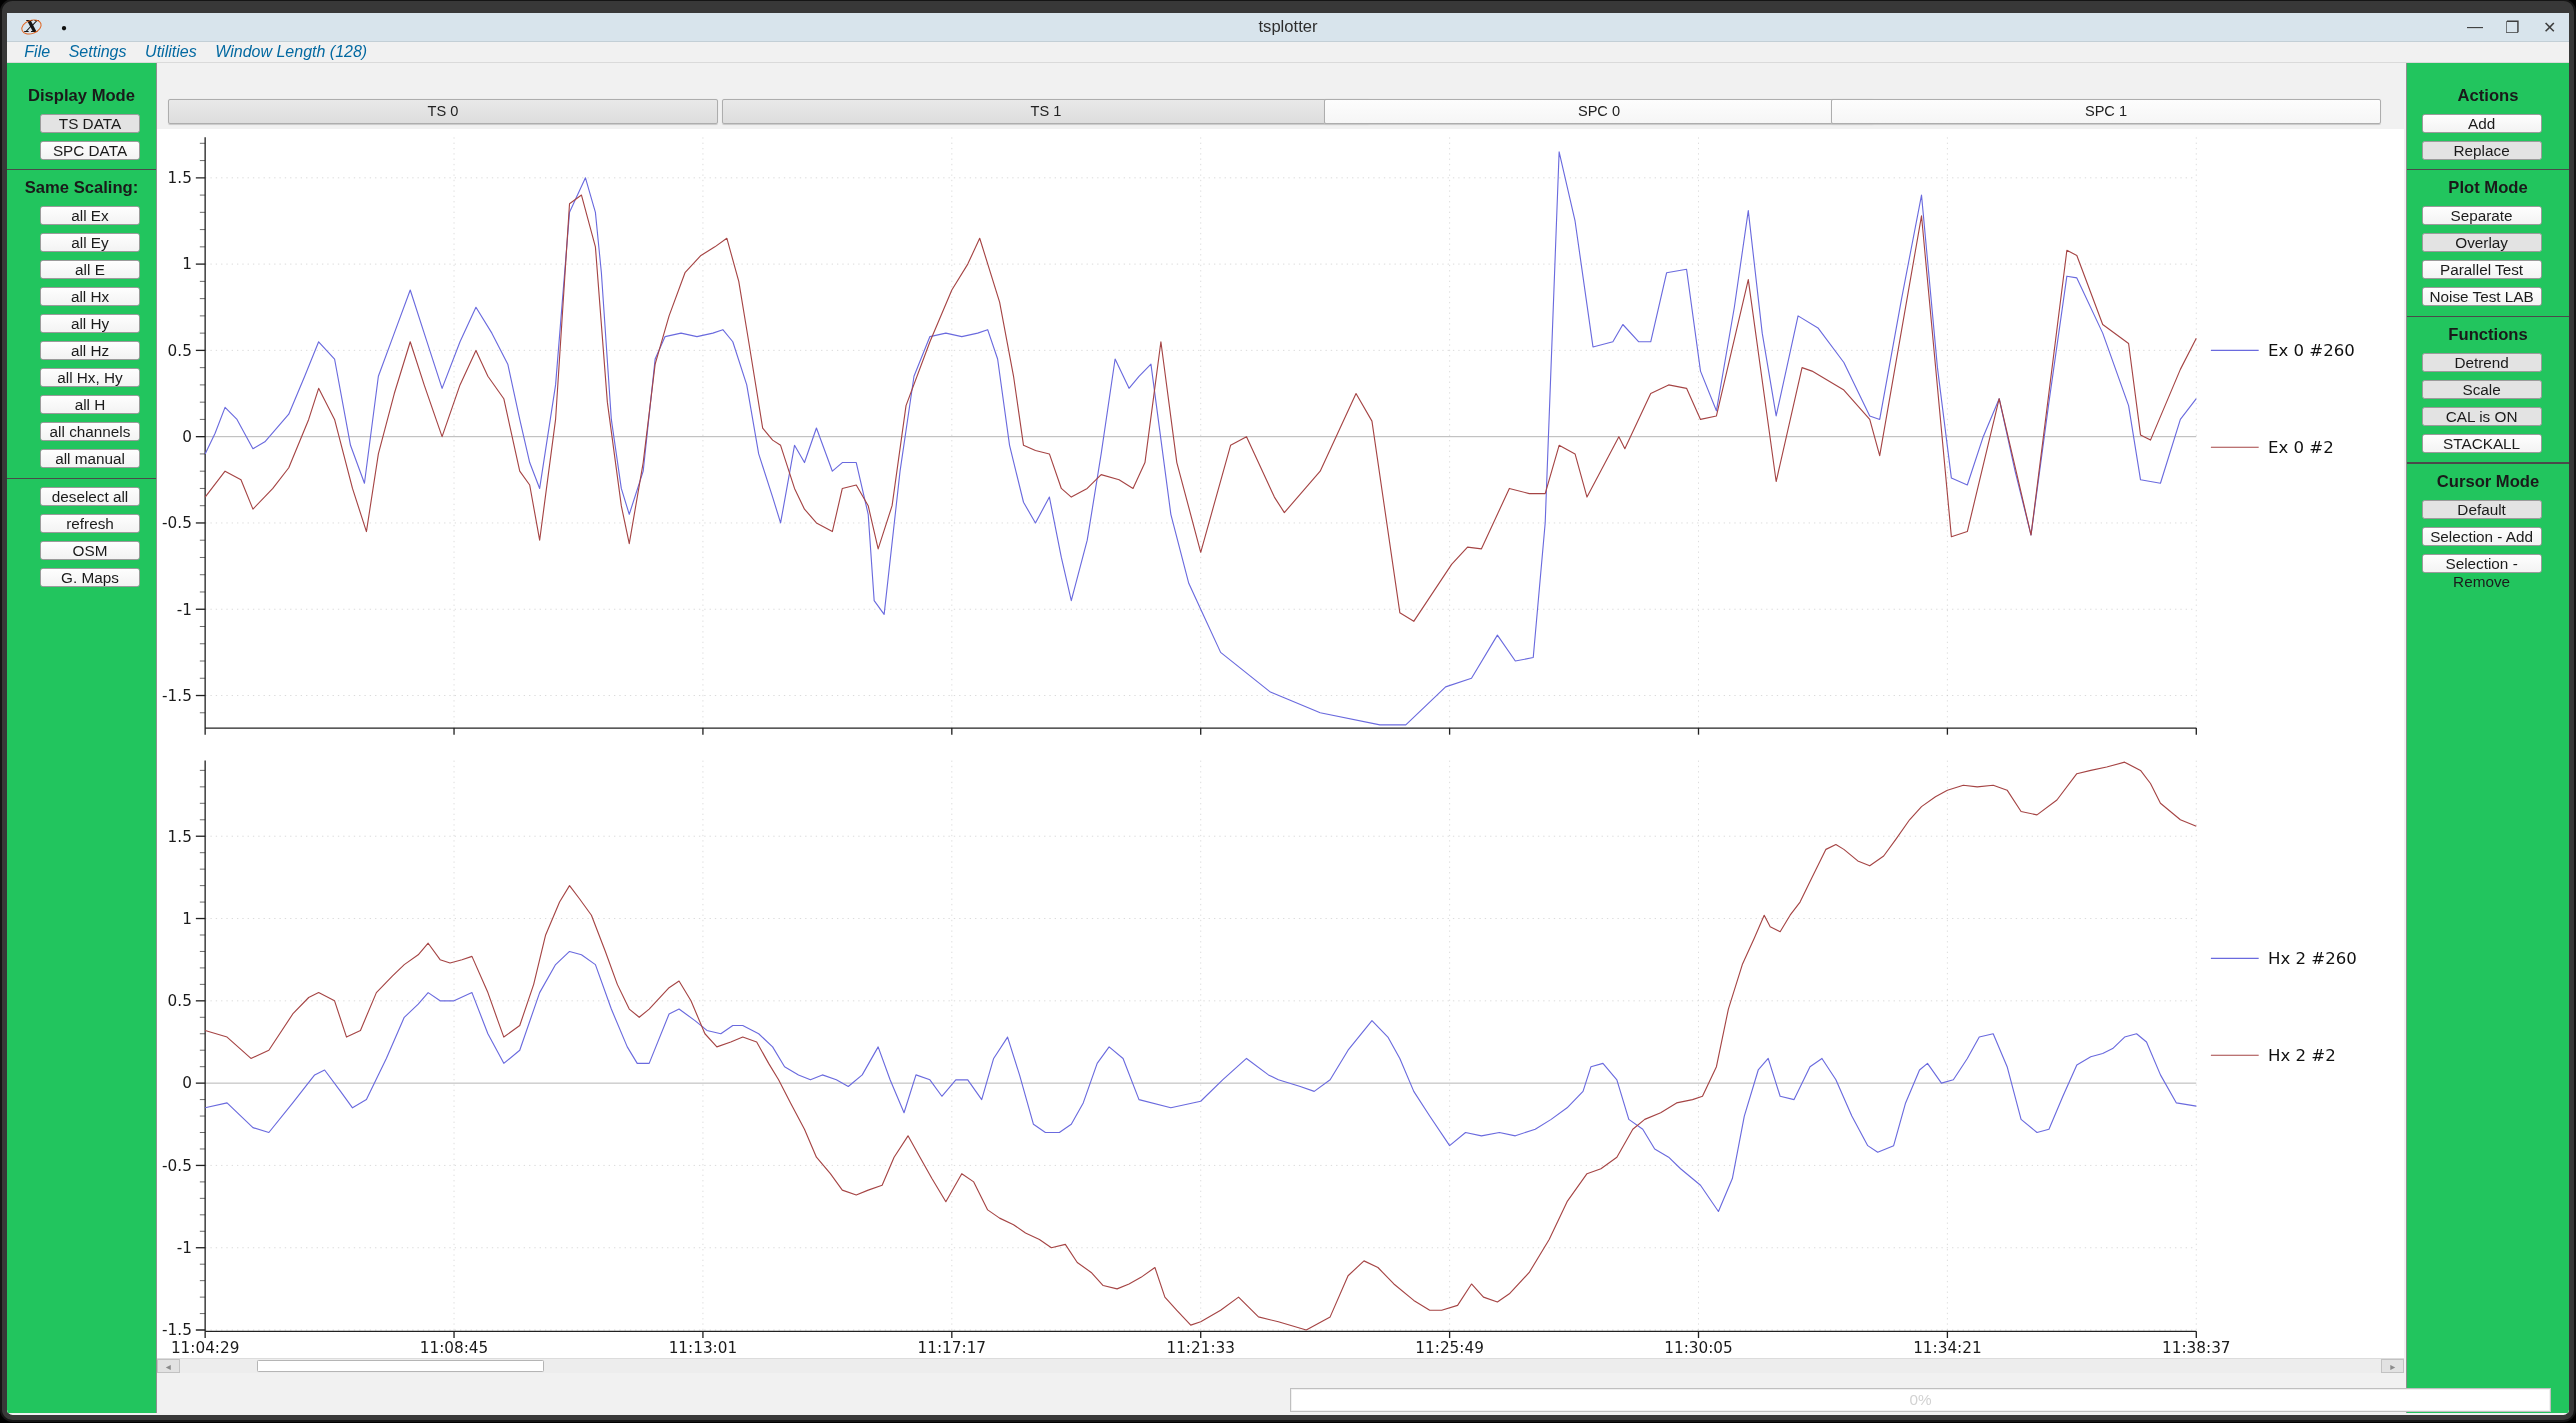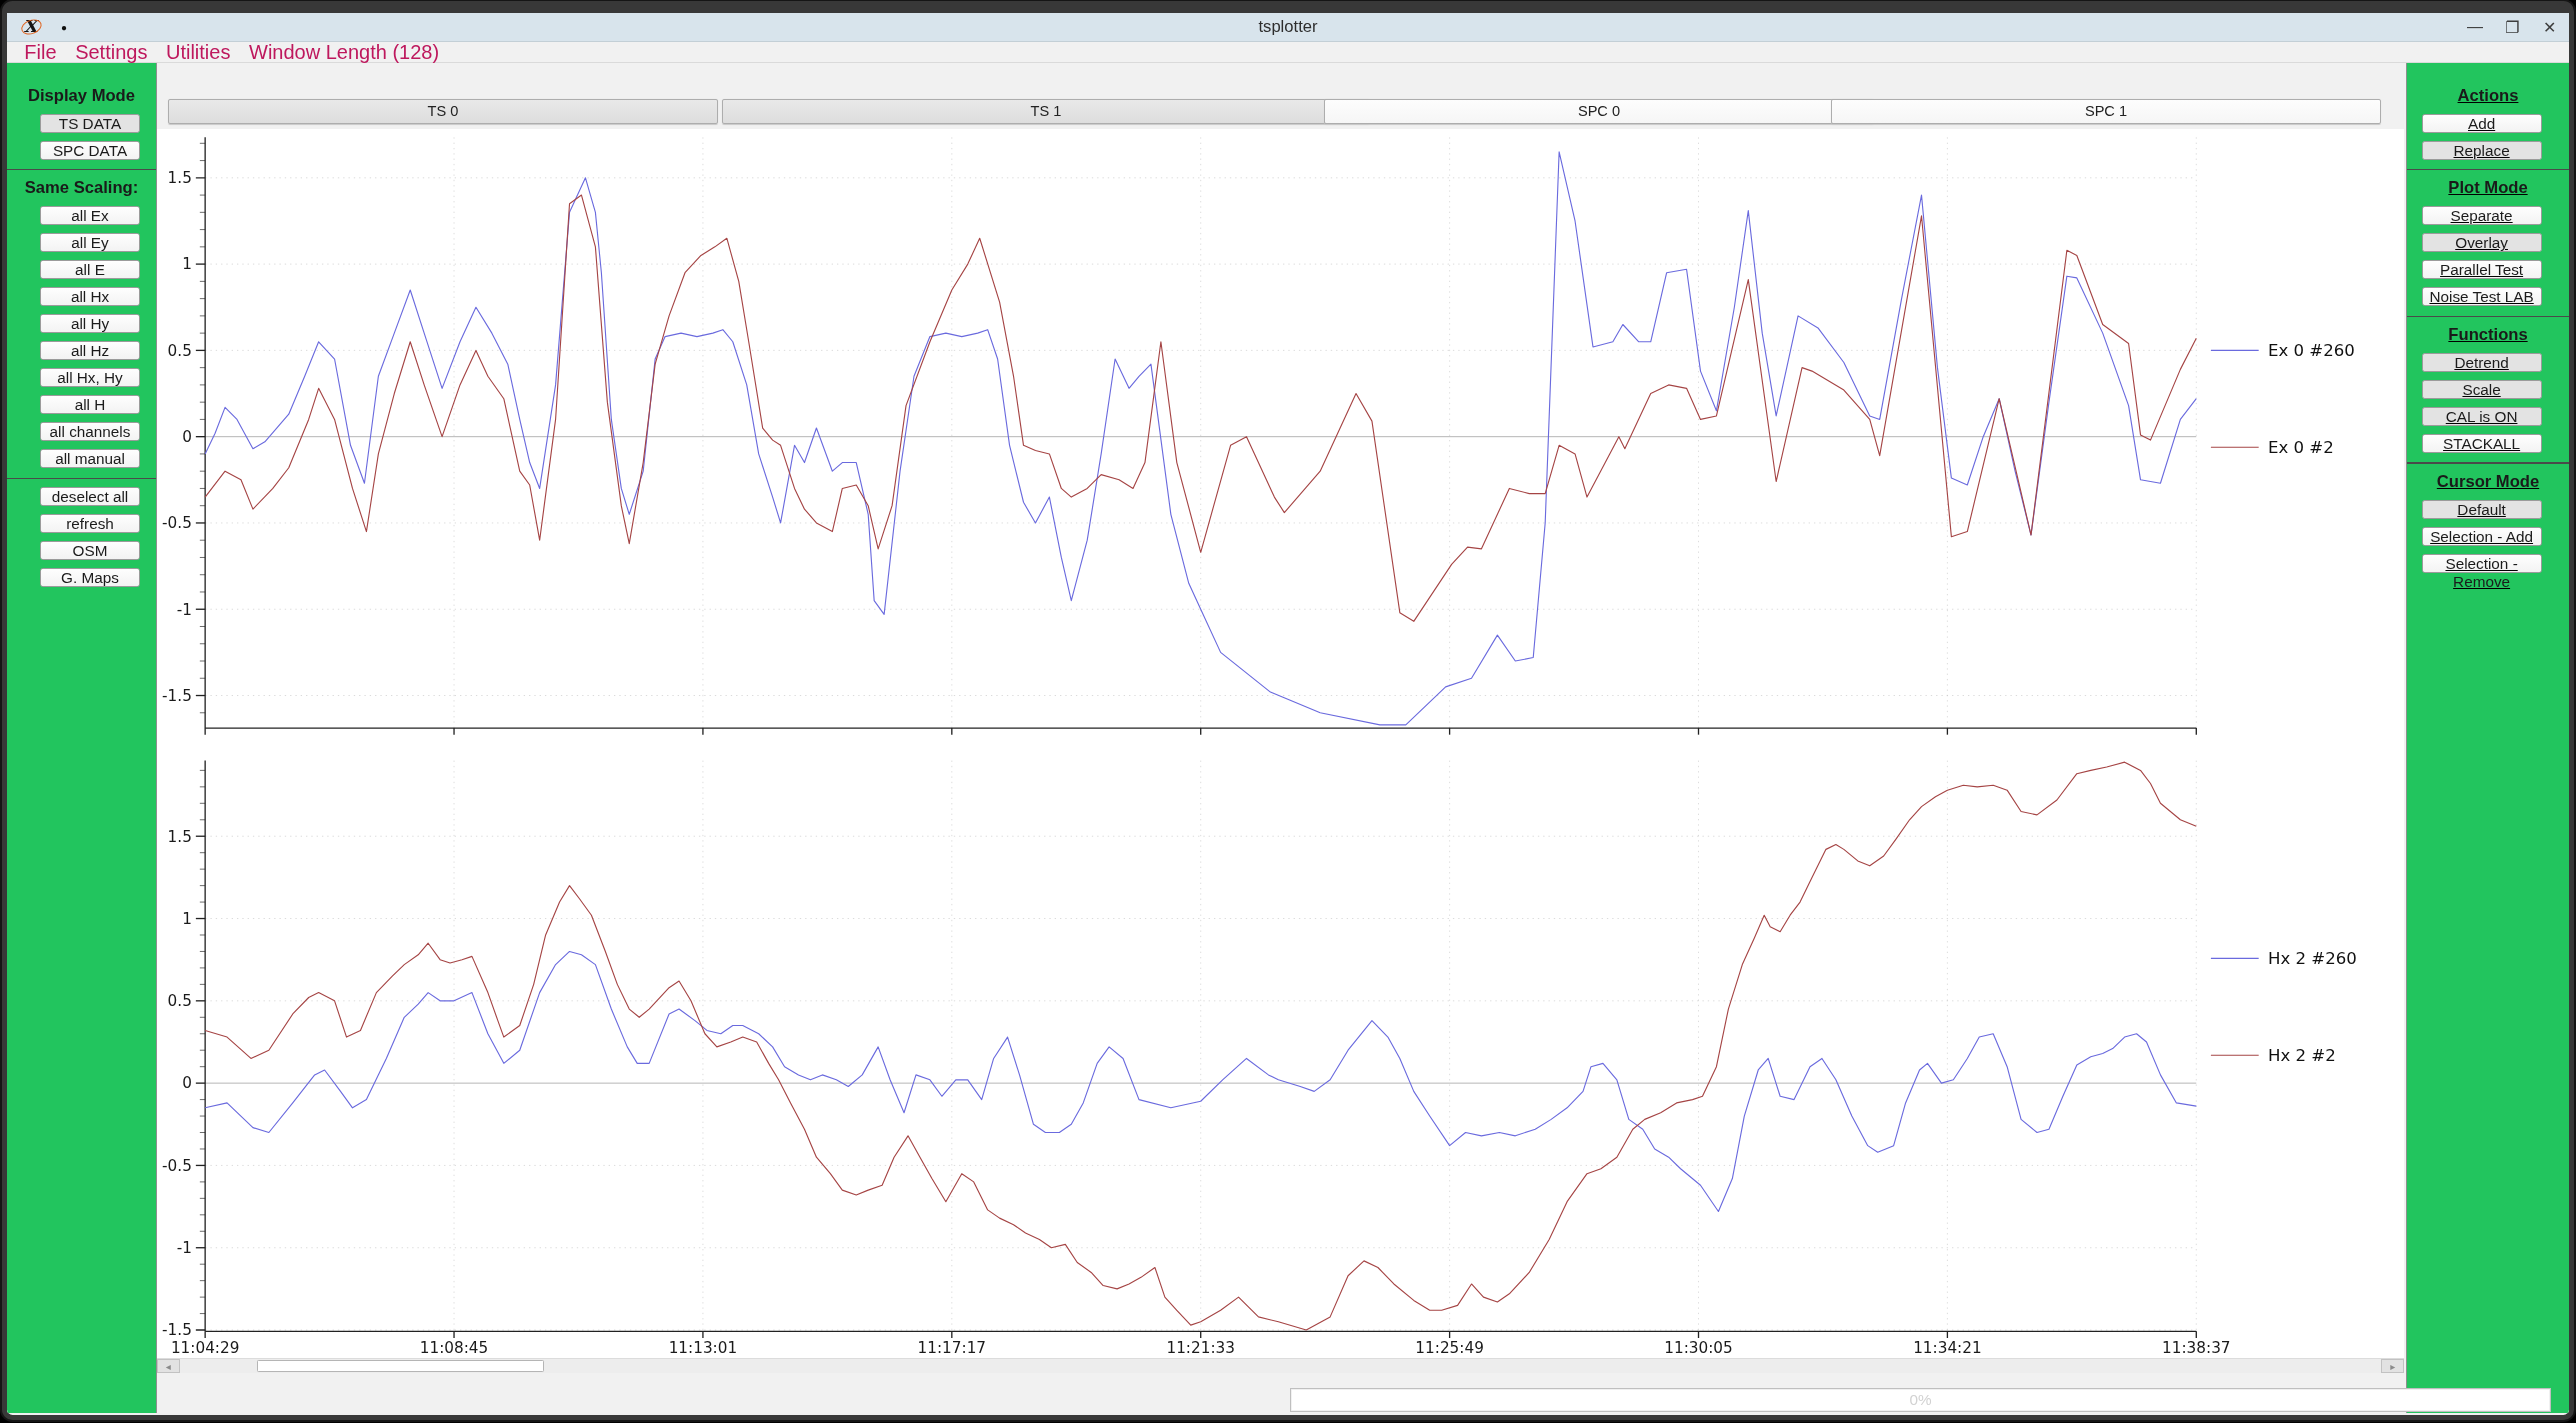--- a/index.html
+++ b/index.html
@@ -15,34 +15,34 @@
   .xlogo{position:absolute;left:13.3px;top:2.7px;width:22.6px;height:21px;
          font:italic bold 17.3px "DejaVu Serif",serif;color:#141414;line-height:21px;text-align:center;}
   .xlogo::after{content:"";position:absolute;left:0.7px;top:4px;width:18.6px;height:12px;
                 border:1.3px solid #e0631f;border-radius:50%;transform:rotate(-20deg);}
   .dot{position:absolute;left:54px;top:0;height:28px;line-height:29px;font-size:10px;color:#101010;}
   .winbtns{position:absolute;right:9.3px;top:0;height:28px;display:flex;align-items:center;gap:17.3px;}
   .winbtn{width:20px;text-align:center;font-size:16px;color:#3d3d3d;cursor:default;}
   
   .menubar{height:20px;background:#f1f1f1;border-bottom:0.7px solid #dadada;
            display:flex;align-items:center;padding-left:8px;}
-  .menu-item{padding:0 9.3px;font-size:20px;color:#be185d;line-height:20px;}
+  .menu-item{padding:0 9.3px;font-size:16px;color:#0369a1;line-height:20px;font-style:italic;}
   
   .main{position:relative;height:1350px;background:#f1f1f1;}
   .canvas{position:absolute;left:150px;top:66px;width:2247px;height:1229px;background:#ffffff;}
   
   .tab{position:absolute;top:36px;height:24.6px;line-height:23px;text-align:center;font-size:14.6px;
        color:#222;border:0.7px solid #adadad;border-radius:2px;box-sizing:border-box;
        box-shadow:0 0.7px 0.7px #c9c9c9;}
   .tab.gray{background:linear-gradient(#e9e9e9,#dddddd);}
   .tab.white{background:linear-gradient(#fdfdfd,#f6f6f6);}
   
   .side{position:absolute;top:0;bottom:0;background:#22c55e;box-sizing:border-box;padding-top:22.6px;}
   .side-left{left:0;width:150px;border-right:0.7px solid #8f8f8f;}
-  .side-right{right:0;width:163px;border-left:0.7px solid #8f8f8f;text-decoration:underline;}
+  .side-right{right:0;width:163px;border-left:0.7px solid #8f8f8f;}
   .side h3{margin:0 0 4px 0;font-size:16.6px;font-weight:bold;color:#1a1a1a;text-align:center;}
   .sbtn{display:block;height:19px;line-height:18px;text-align:center;font-size:15.3px;color:#1b1b1b;
         background:linear-gradient(#fefefe,#f3f3f3);border:0.7px solid #9b9b9b;border-radius:2.7px;
         box-sizing:border-box;}
   .sbtn.active{background:#e3e3e3;}
   .side-left .sbtn{width:100px;margin:8px 0 0 33px;}
   .side-right .sbtn{width:120px;margin:8px 0 0 14.6px;}
   .sdiv{height:1.3px;background:#4a4a4a;margin:9.3px 0 8px 0;}
   .side h3.later{margin-top:1.3px;}
   

